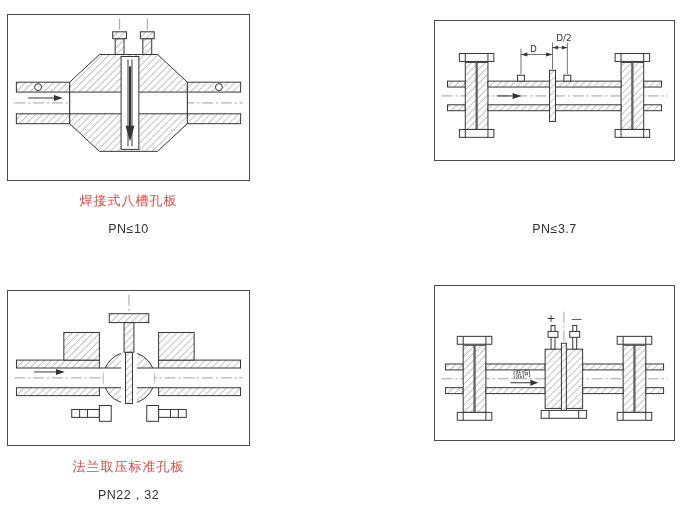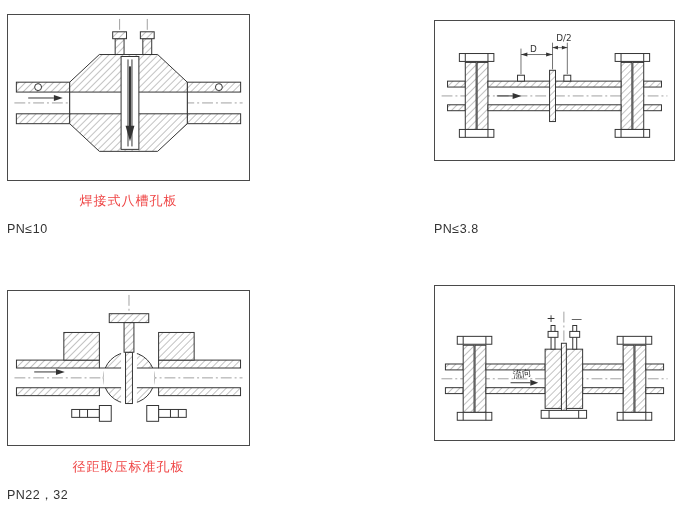--- a/index.html
+++ b/index.html
@@ -8,21 +8,21 @@
     font-family:"Liberation Sans","DejaVu Sans",sans-serif;overflow:hidden;
   }
   .figbox{
     position:absolute;border:1px solid #4a4a4a;background:#fff;box-sizing:border-box;
   }
   .figbox svg{display:block;}
   .caption{
     position:absolute;text-align:center;color:#ef4444;font-size:13px;letter-spacing:1px;
   }
   .rating{
-    position:absolute;text-align:left;color:#333;font-size:12.5px;letter-spacing:0.5px;
+    position:absolute;text-align:center;color:#333;font-size:12.5px;letter-spacing:0.5px;
   }
   svg text{font-family:"DejaVu Sans","Liberation Sans",sans-serif;fill:#333;}
   svg .ln{stroke:#333;stroke-width:1;fill:none;}
   svg .thin{stroke:#333;stroke-width:0.7;fill:none;}
   svg .cl{stroke:#777;stroke-width:0.7;fill:none;stroke-dasharray:11 3 2 3;}
   svg .hat{fill:url(#hatch);stroke:#333;stroke-width:1;}
   svg .wht{fill:#fff;stroke:#333;stroke-width:1;}
   svg .solid{fill:#333;stroke:none;}
 </style>
 </head>
@@ -130,21 +130,21 @@
         <polygon class="solid" points="133.5,27 128,25 128,29"></polygon>
       </g>
       <text x="99" y="31" font-size="9" text-anchor="middle">D</text>
       <text x="130" y="20" font-size="9" text-anchor="middle">D/2</text>
       <g>
         <line class="ln" x1="62" y1="76" x2="78" y2="76"></line>
         <polygon class="solid" points="78,73 78,79 87,76"></polygon>
       </g>
     </svg>
   </div>
-  <div class="rating" style="left:434px;top:222px;width:241px">PN≤3.8</div>
+  <div class="rating" style="left:434px;top:222px;width:241px">PN≤3.7</div>
 
   <div class="figbox" style="left:7px;top:290px;width:243px;height:156px">
     <svg viewBox="0 0 243 156" width="241" height="154">
       <line class="cl" x1="6" y1="88" x2="237" y2="88"></line>
       <line class="cl" x1="122" y1="4" x2="122" y2="22"></line>
       <g>
         <rect class="hat" x="8" y="70" width="84" height="8"></rect>
         <rect class="hat" x="8" y="98" width="84" height="8"></rect>
         <rect class="hat" x="152" y="70" width="83" height="8"></rect>
         <rect class="hat" x="152" y="98" width="83" height="8"></rect>
@@ -176,21 +176,21 @@
         <line class="ln" x1="164" y1="120" x2="164" y2="128"></line>
         <line class="ln" x1="172" y1="120" x2="172" y2="128"></line>
         <rect class="wht" x="140" y="116" width="12" height="16"></rect>
       </g>
       <g>
         <line class="ln" x1="26" y1="82" x2="48" y2="82"></line>
         <polygon class="solid" points="48,79 48,85 57,82"></polygon>
       </g>
     </svg>
   </div>
-  <div class="caption" style="left:7px;top:458px;width:243px">径距取压标准孔板</div>
+  <div class="caption" style="left:7px;top:458px;width:243px">法兰取压标准孔板</div>
   <div class="rating" style="left:7px;top:487px;width:243px">PN22，32</div>
 
   <div class="figbox" style="left:434px;top:285px;width:241px;height:156px">
     <svg viewBox="0 0 241 156" width="239" height="154">
       <line class="cl" x1="6" y1="94" x2="235" y2="94"></line>
       <line class="cl" x1="130" y1="26" x2="130" y2="58"></line>
       <g>
         <rect class="hat" x="10" y="79" width="18" height="6"></rect>
         <rect class="hat" x="10" y="103" width="18" height="6"></rect>
       </g>

